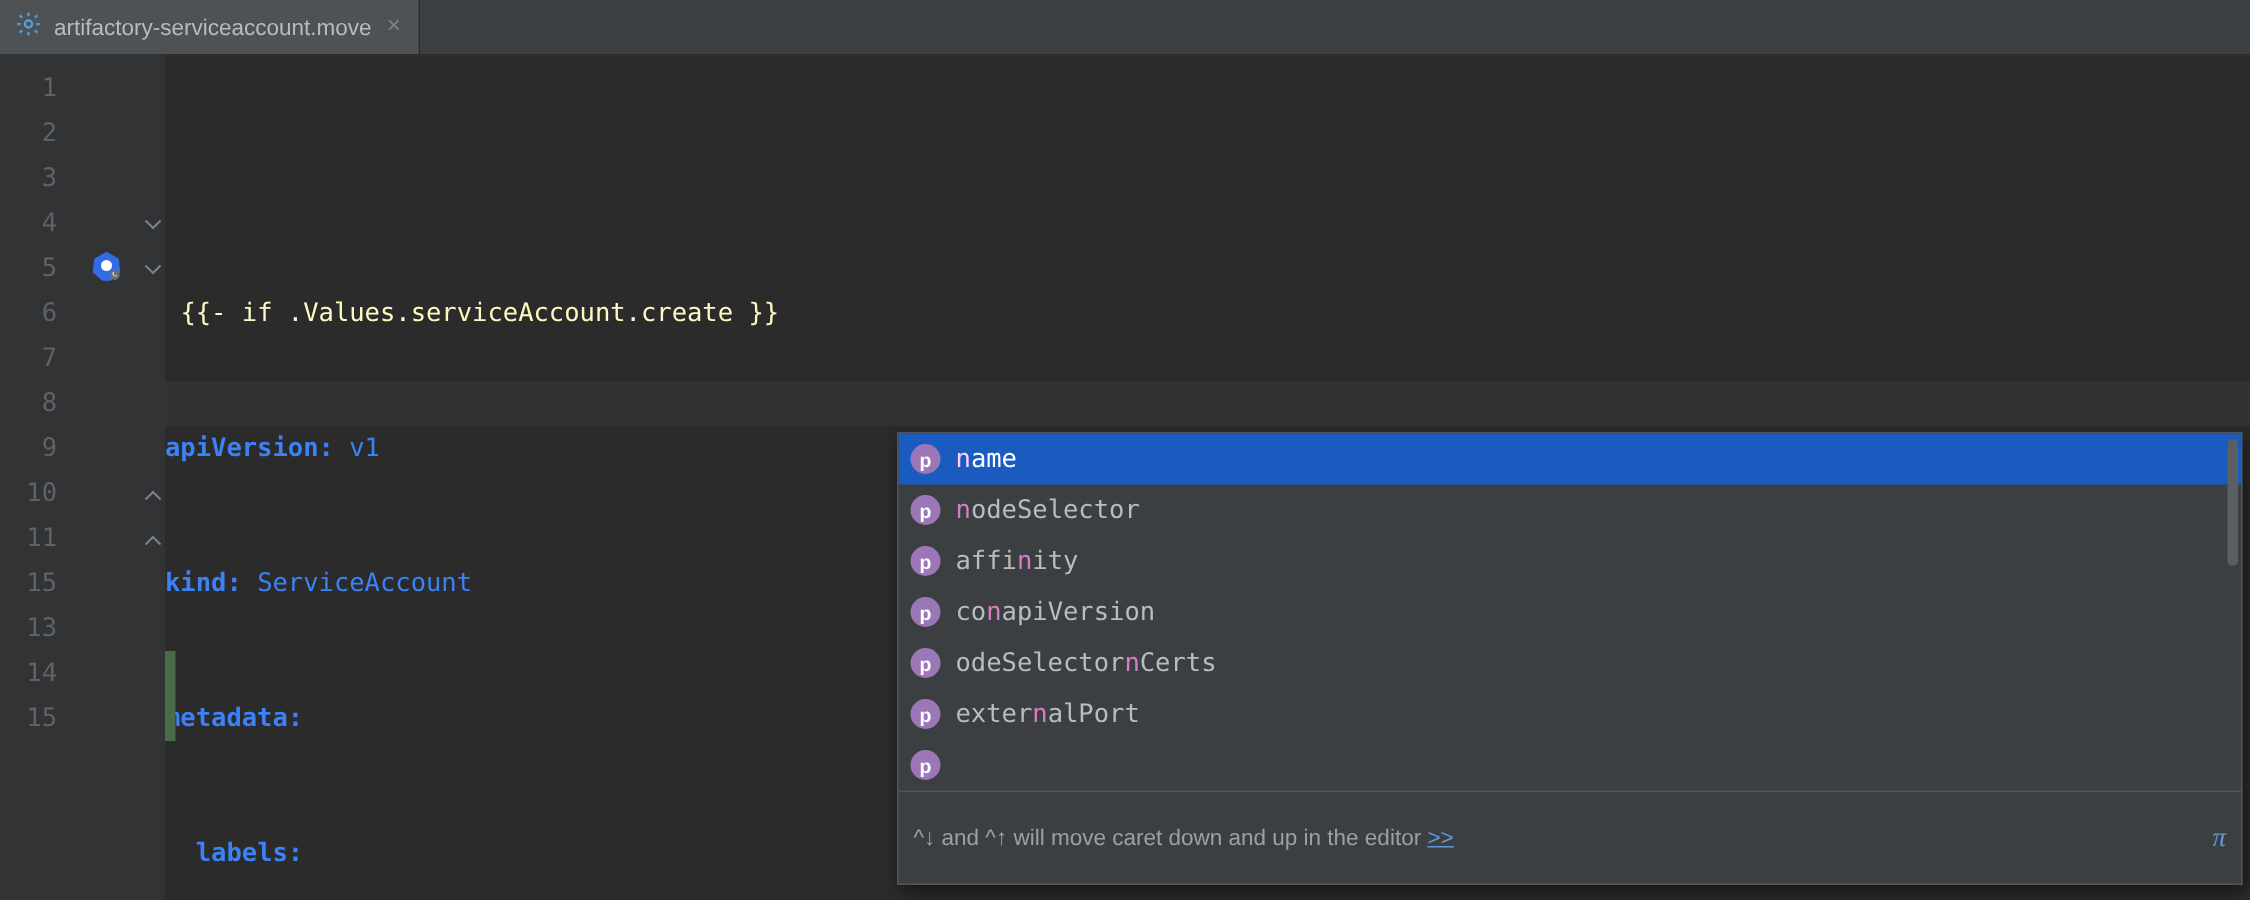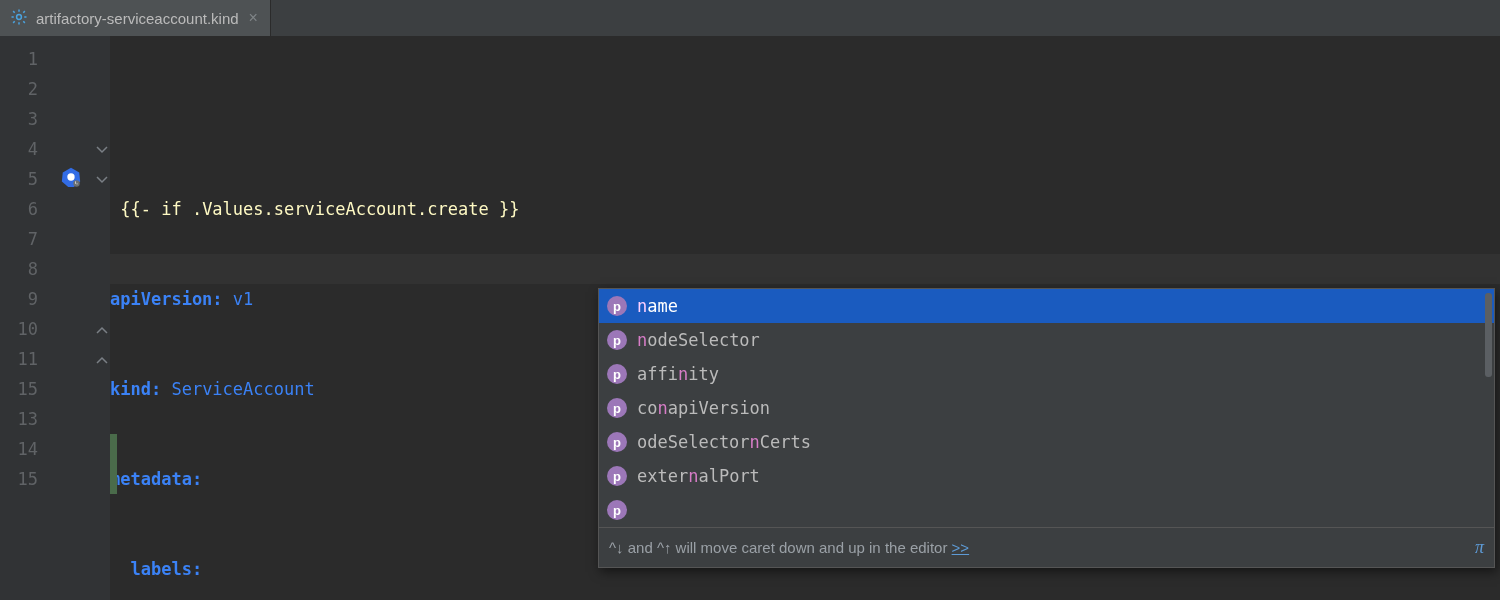--- a/index.html
+++ b/index.html
@@ -39,42 +39,42 @@
 
   
   .popup{position:absolute;background:#3c3f41;border:1px solid #555;box-shadow:2px 4px 10px rgba(0,0,0,0.5);font-family:"Menlo","Consolas",monospace;font-size:17px;color:#bbbbbb;}
   .popup-list{max-height:240px;overflow:hidden;}
   .popup-item{display:flex;align-items:center;height:34px;padding:0 14px 0 8px;gap:10px;}
   .popup-item.sel{background:#1a5bbf;color:#ffffff;}
   .p-icon{width:20px;height:20px;border-radius:10px;background:#9c77b8;color:#ffffff;display:flex;align-items:center;justify-content:center;font-weight:bold;font-size:13px;font-family:Arial,sans-serif;}
   .popup-item.sel .p-icon{background:#9c77b8;}
   .match{color:#d77dc7;}
   .popup-item.sel .match{color:#ffd0ff;}
-  .popup-hint{border-top:1px solid #555;padding:9px 10px;font-size:15px;color:#9aa0a6;font-family:"Helvetica Neue",Arial,sans-serif;display:flex;align-items:center;justify-content:space-between;}
+  .popup-hint{border-top:1px solid #555;padding:20px 10px;font-size:15px;color:#9aa0a6;font-family:"Helvetica Neue",Arial,sans-serif;display:flex;align-items:center;justify-content:space-between;}
   .popup-hint a{color:#5e9bd6;text-decoration:underline;}
   .pi{color:#5e9bd6;font-style:italic;font-family:serif;font-size:18px;}
 
   
   .popup-sb{position:absolute;right:2px;top:4px;width:7px;height:84px;background:#5b5f63;border-radius:3px;}
 </style>
 </head>
 <body>
 <div id="root">
 
 <div class="tabbar">
   <div class="tab">
     <span>
       <svg class="gear-icon" viewBox="0 0 24 24">
             <g fill="none" stroke="#4aa3df" stroke-width="2">
               <circle cx="12" cy="12" r="3.2"></circle>
               <path d="M12 2v3M12 19v3M4.2 4.2l2.1 2.1M17.7 17.7l2.1 2.1M2 12h3M19 12h3M4.2 19.8l2.1-2.1M17.7 6.3l2.1-2.1"></path>
             </g>
           </svg>
     </span>
-    <span>artifactory-serviceaccount.kind</span>
+    <span>artifactory-serviceaccount.move</span>
     <span class="close">×</span>
   </div>
 </div>
 
 <div class="curline-g" style="top:254px"></div>
 
 <div class="editor">
   <div class="gutter" id="gutter">
         <div>1</div>
         <div>2</div>

